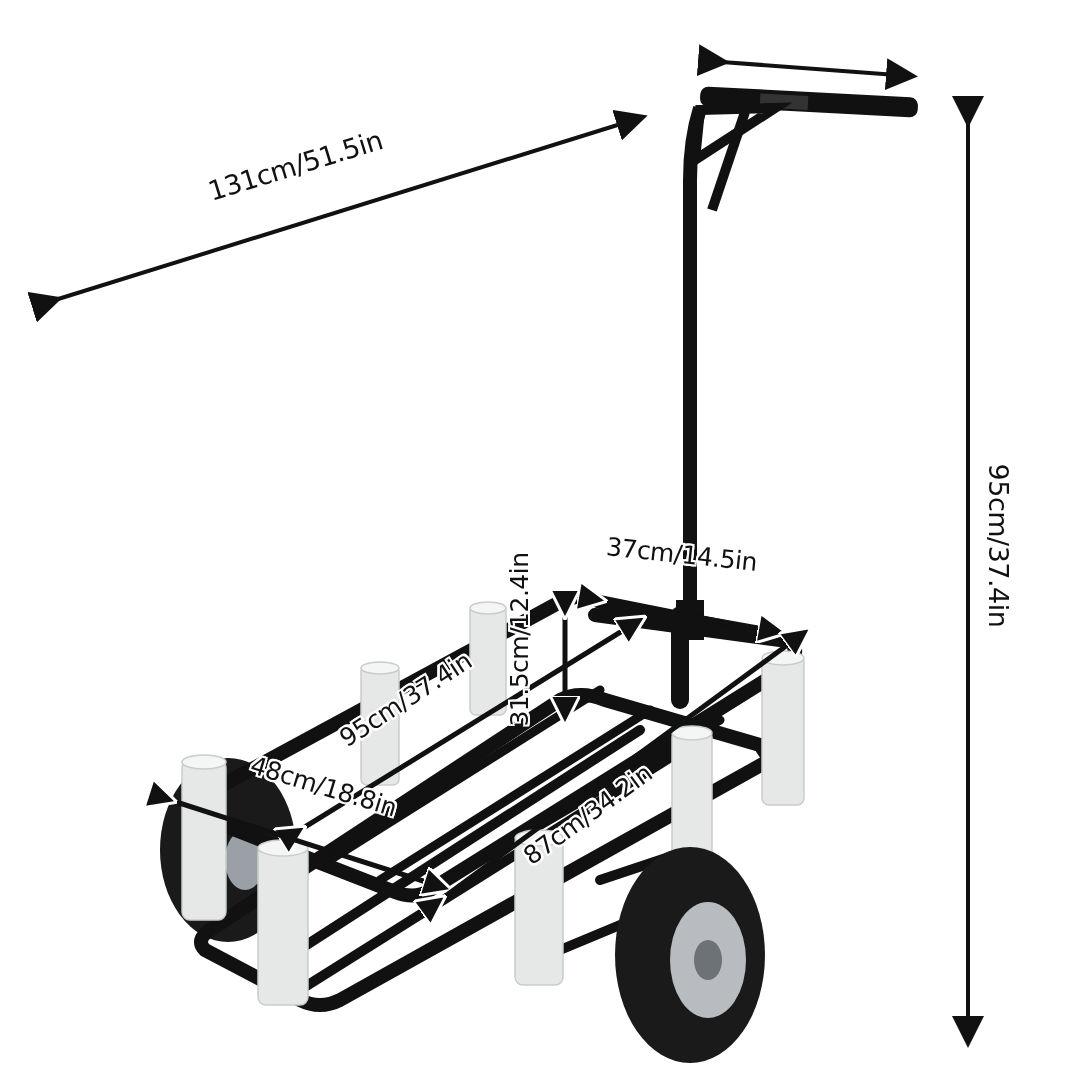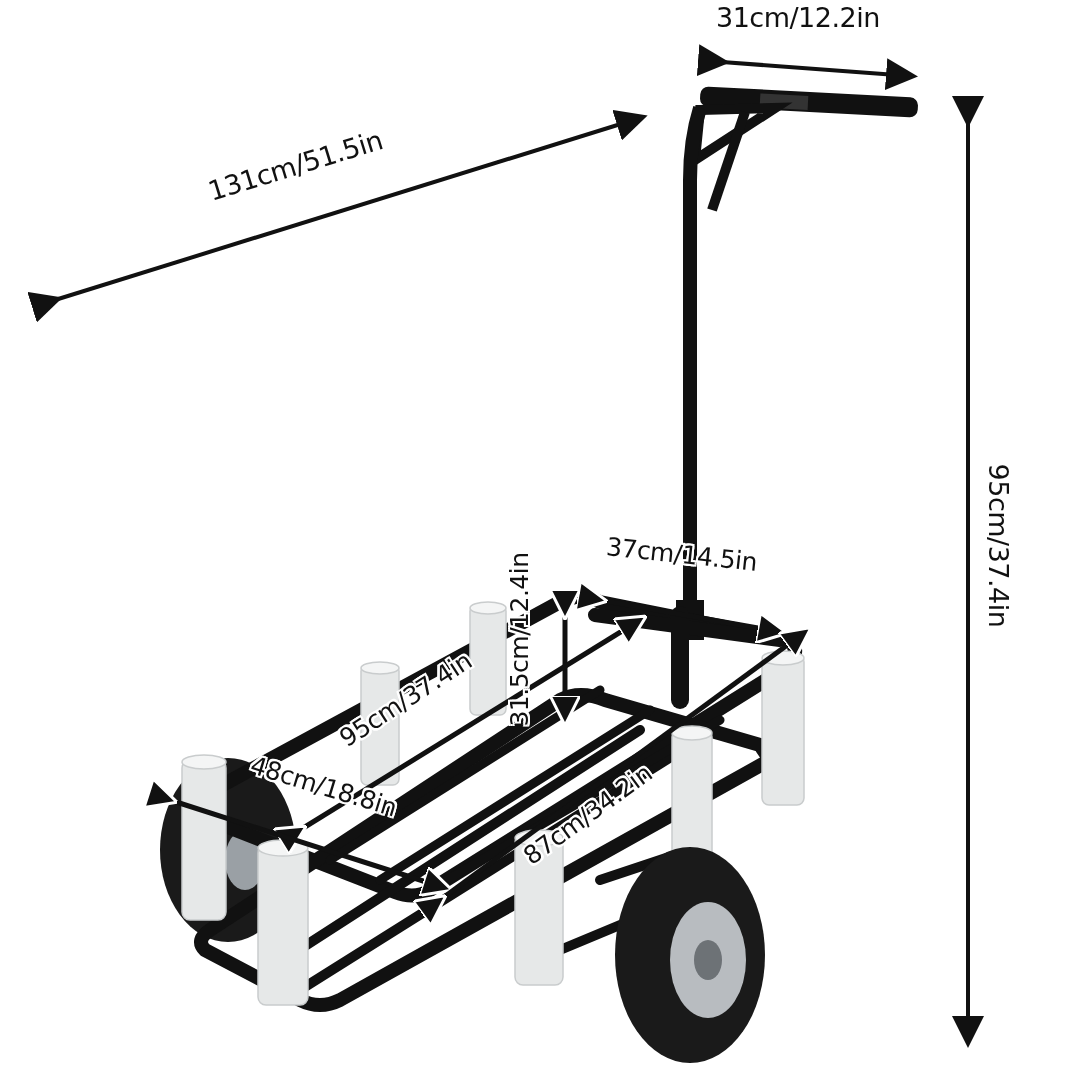--- a/index.html
+++ b/index.html
@@ -95,21 +95,20 @@
     </g>
     <g stroke="#111" stroke-width="5" fill="none">
       <line x1="600" y1="600" x2="780" y2="632" marker-start="url(#ahw)" marker-end="url(#ahw)"></line>
       <line x1="565" y1="612" x2="565" y2="718" marker-start="url(#ahw)" marker-end="url(#ahw)"></line>
       <line x1="300" y1="830" x2="640" y2="620" marker-start="url(#ahw)" marker-end="url(#ahw)"></line>
       <line x1="170" y1="800" x2="445" y2="888" marker-start="url(#ahw)" marker-end="url(#ahw)"></line>
       <line x1="440" y1="900" x2="805" y2="632" marker-start="url(#ahw)" marker-end="url(#ahw)"></line>
     </g>
   </svg>
 
-  <div class="dim-label" style="left:716px; top:2px; font-size:27px;">31cm/12.2in</div>
 
   <div class="dim-label" style="left:205px; top:150px; font-size:27px; transform: rotate(-17deg);">131cm/51.5in</div>
 
   <div class="dim-label" style="left:917px; top:530px; font-size:27px; transform: rotate(90deg);">95cm/37.4in</div>
 
   <div class="dim-label outlined" style="left:606px; top:540px; transform: rotate(6deg);">37cm/14.5in</div>
 
   <div class="dim-label outlined" style="left:432px; top:625px; transform: rotate(-90deg);">31.5cm/12.4in</div>
 
   <div class="dim-label outlined" style="left:330px; top:685px; transform: rotate(-33deg);">95cm/37.4in</div>

